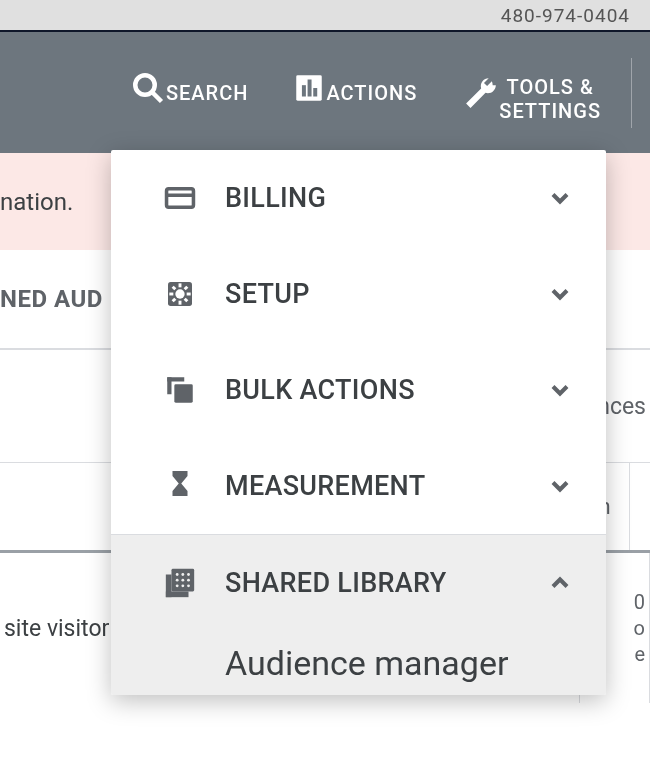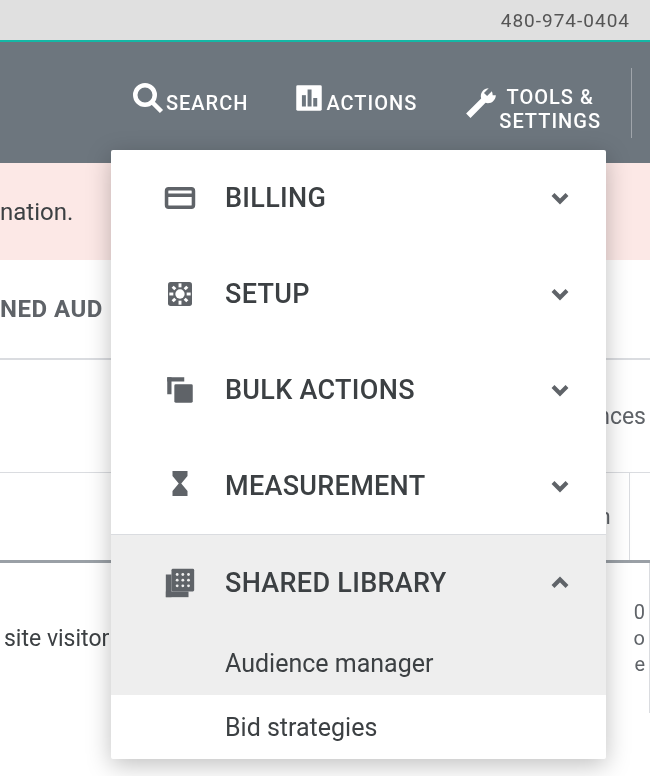--- a/index.html
+++ b/index.html
@@ -1,22 +1,22 @@
 <!DOCTYPE html>
 <html><head>
   <meta charset="utf-8">
   <style>
     * { box-sizing: border-box; margin: 0; padding: 0; font-family: Roboto, Arial, sans-serif; }
     body { width: 650px; height: 776px; overflow: hidden; background: #fff; position: relative; }
 
     
     .top-strip {
-      height: 42px;
+      height: 32px;
       background: #e0e0e0;
-      border-bottom: 2px solid #14b8a6;
+      border-bottom: 2px solid #0f172a;
       display: flex;
       justify-content: flex-end;
       align-items: center;
       padding-right: 20px;
       color: #555;
       font-size: 19px;
       letter-spacing: 1px;
       white-space: nowrap;
     }
 
@@ -155,21 +155,21 @@
       color: #5f6368;
     }
     .menu-group .label { flex: 1; }
     .menu-group .chev { color: #5f6368; }
 
     .submenu-item {
       height: 64px;
       display: flex;
       align-items: center;
       padding-left: 114px;
-      font-size: 25px;
+      font-size: 34px;
       color: #3c4043;
     }
     .submenu-item.hover { background: #eeeeee; }
     .menu-sep {
       height: 1px;
       background: #dadce0;
     }
 
     
     svg { display: block; }
@@ -342,16 +342,13 @@
     <span class="chev">
       <svg width="28" height="28" viewBox="0 0 24 24" fill="none" stroke="#5f6368" stroke-width="3.5">
           <polyline points="6 15 12 9 18 15"></polyline>
         </svg>
     </span>
   </div>
 
   <div class="submenu-item hover">
     <span>Audience manager</span>
   </div>
-  <div class="submenu-item">
-    <span>Bid strategies</span>
-  </div>
 </div>
 
 </body></html>

